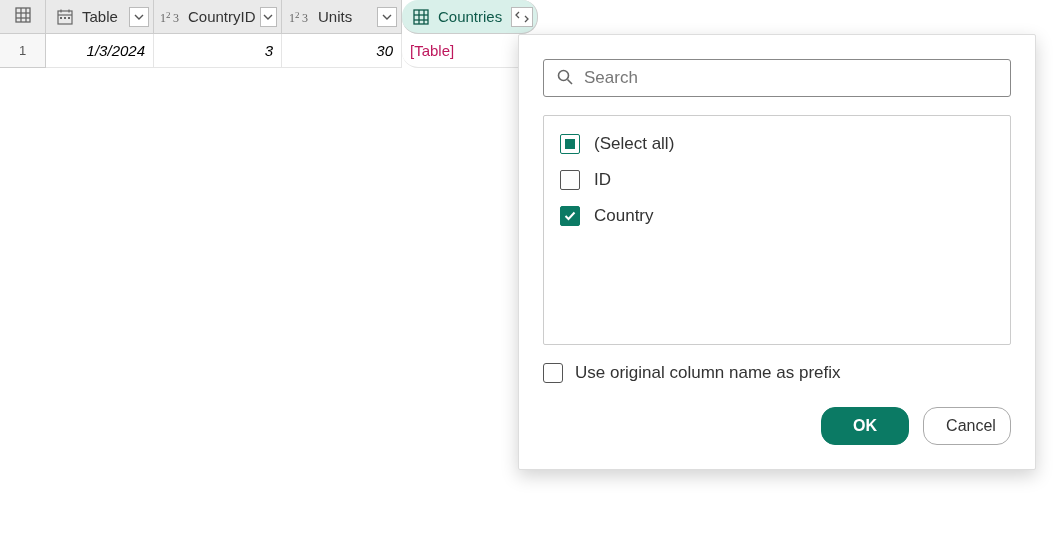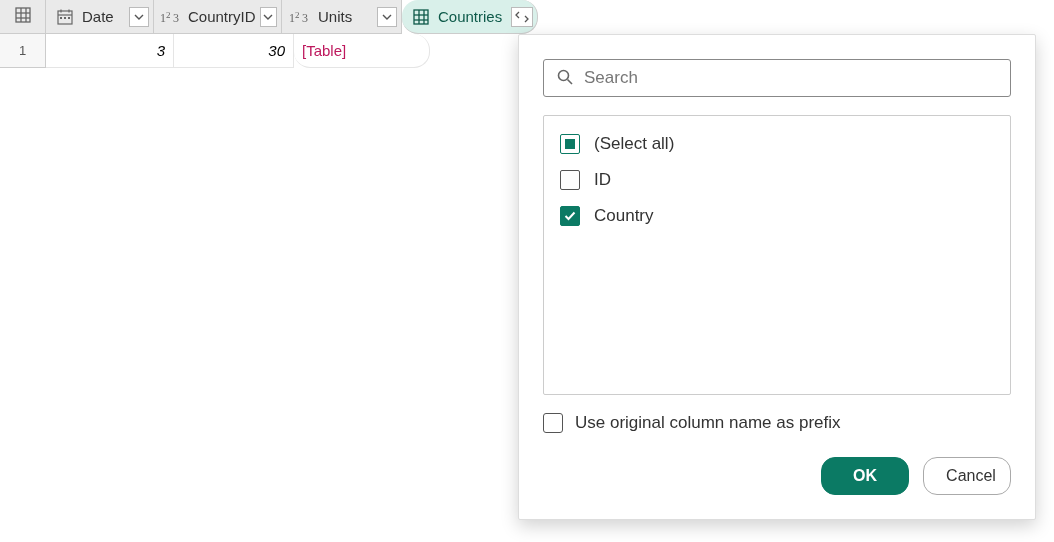--- a/index.html
+++ b/index.html
@@ -104,21 +104,21 @@
       font-size: 17px; color: #333;
       background: transparent;
     }
     .search-wrap input::placeholder { color: #777; }
 
     .options-box {
       margin-top: 18px;
       border: 1px solid #ccc;
       border-radius: 2px;
       padding: 10px 14px;
-      height: 280px;
+      height: 230px;
     }
     .option-row {
       display: flex; align-items: center;
       gap: 14px;
       padding: 8px 2px;
       font-size: 17px;
       color: #333;
       cursor: pointer;
     }
     .chk {
@@ -185,21 +185,21 @@
         <svg width="18" height="18" viewBox="0 0 18 18">
             <rect x="2" y="3" width="14" height="13" fill="none" stroke="#666" stroke-width="1.2"></rect>
             <line x1="2" y1="7" x2="16" y2="7" stroke="#666" stroke-width="1.2"></line>
             <line x1="5" y1="1.5" x2="5" y2="4.5" stroke="#666" stroke-width="1.2"></line>
             <line x1="13" y1="1.5" x2="13" y2="4.5" stroke="#666" stroke-width="1.2"></line>
             <rect x="4" y="9" width="2" height="2" fill="#666"></rect>
             <rect x="8" y="9" width="2" height="2" fill="#666"></rect>
             <rect x="12" y="9" width="2" height="2" fill="#666"></rect>
           </svg>
       </span>
-      <span class="col-name">Date</span>
+      <span class="col-name">Table</span>
       <span class="filter-btn">
         <svg width="10" height="10" viewBox="0 0 10 10">
             <path d="M1 3 L5 7 L9 3" fill="none" stroke="#555" stroke-width="1.4"></path>
           </svg>
       </span>
     </div>
 
     <div class="col-header w-countryid">
       <span class="type-icon">
         <svg width="24" height="18" viewBox="0 0 24 18">
@@ -247,20 +247,21 @@
         <svg width="16" height="14" viewBox="0 0 16 14">
             <path d="M5 2 L2 5 L5 8" fill="none" stroke="#555" stroke-width="1.3"></path>
             <path d="M11 6 L14 9 L11 12" fill="none" stroke="#555" stroke-width="1.3"></path>
           </svg>
       </span>
     </div>
   </div>
 
   <div class="data-row">
     <div class="row-selector">1</div>
+    <div class="cell w-date right italic">1/3/2024</div>
     <div class="cell w-countryid right italic">3</div>
     <div class="cell w-units right italic">30</div>
     <div class="cell w-countries link">[Table]</div>
   </div>
 </div>
 
 <div class="panel">
   <div class="search-wrap">
     <span>
       <svg width="18" height="18" viewBox="0 0 18 18">

